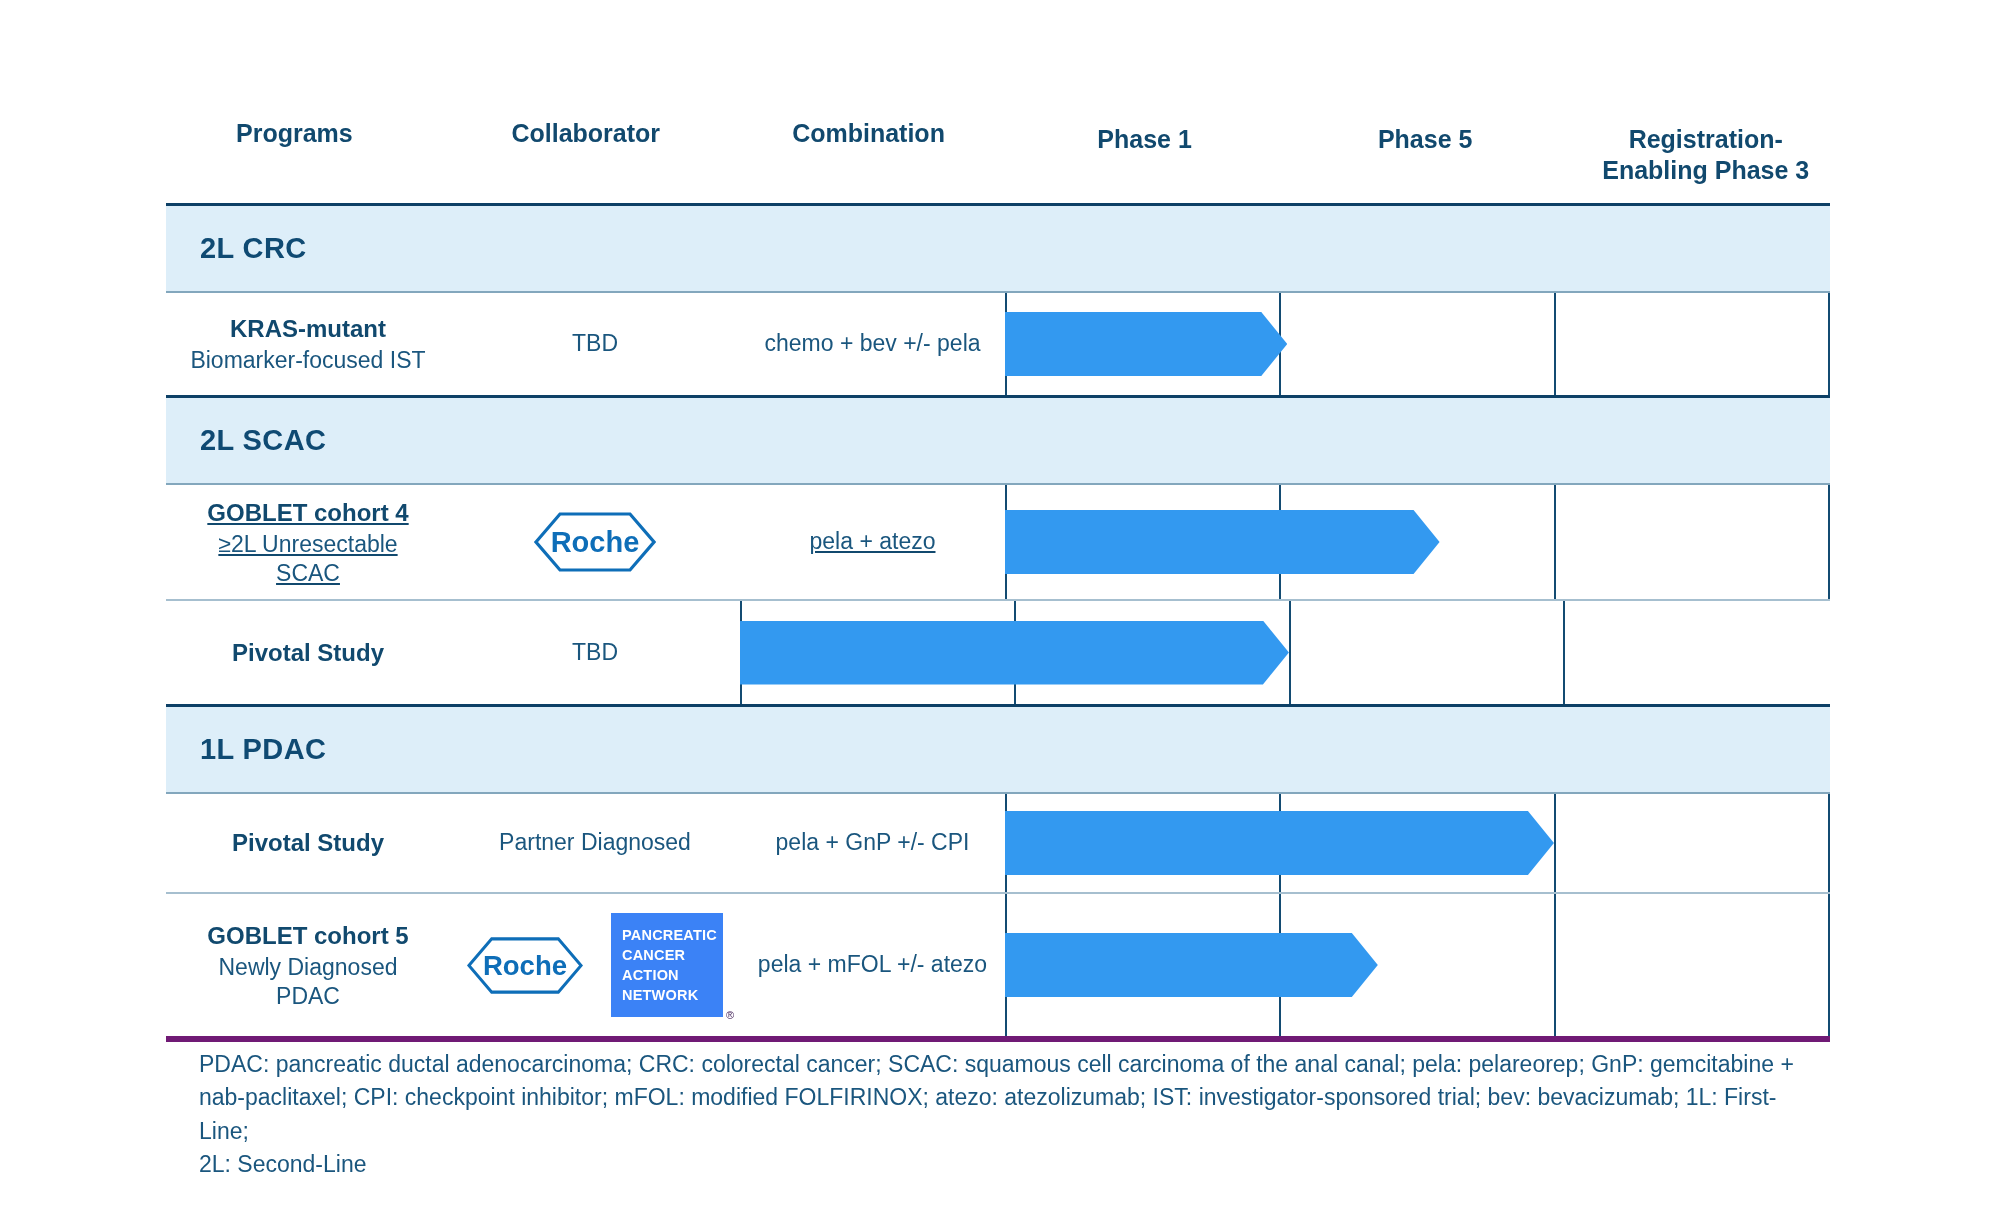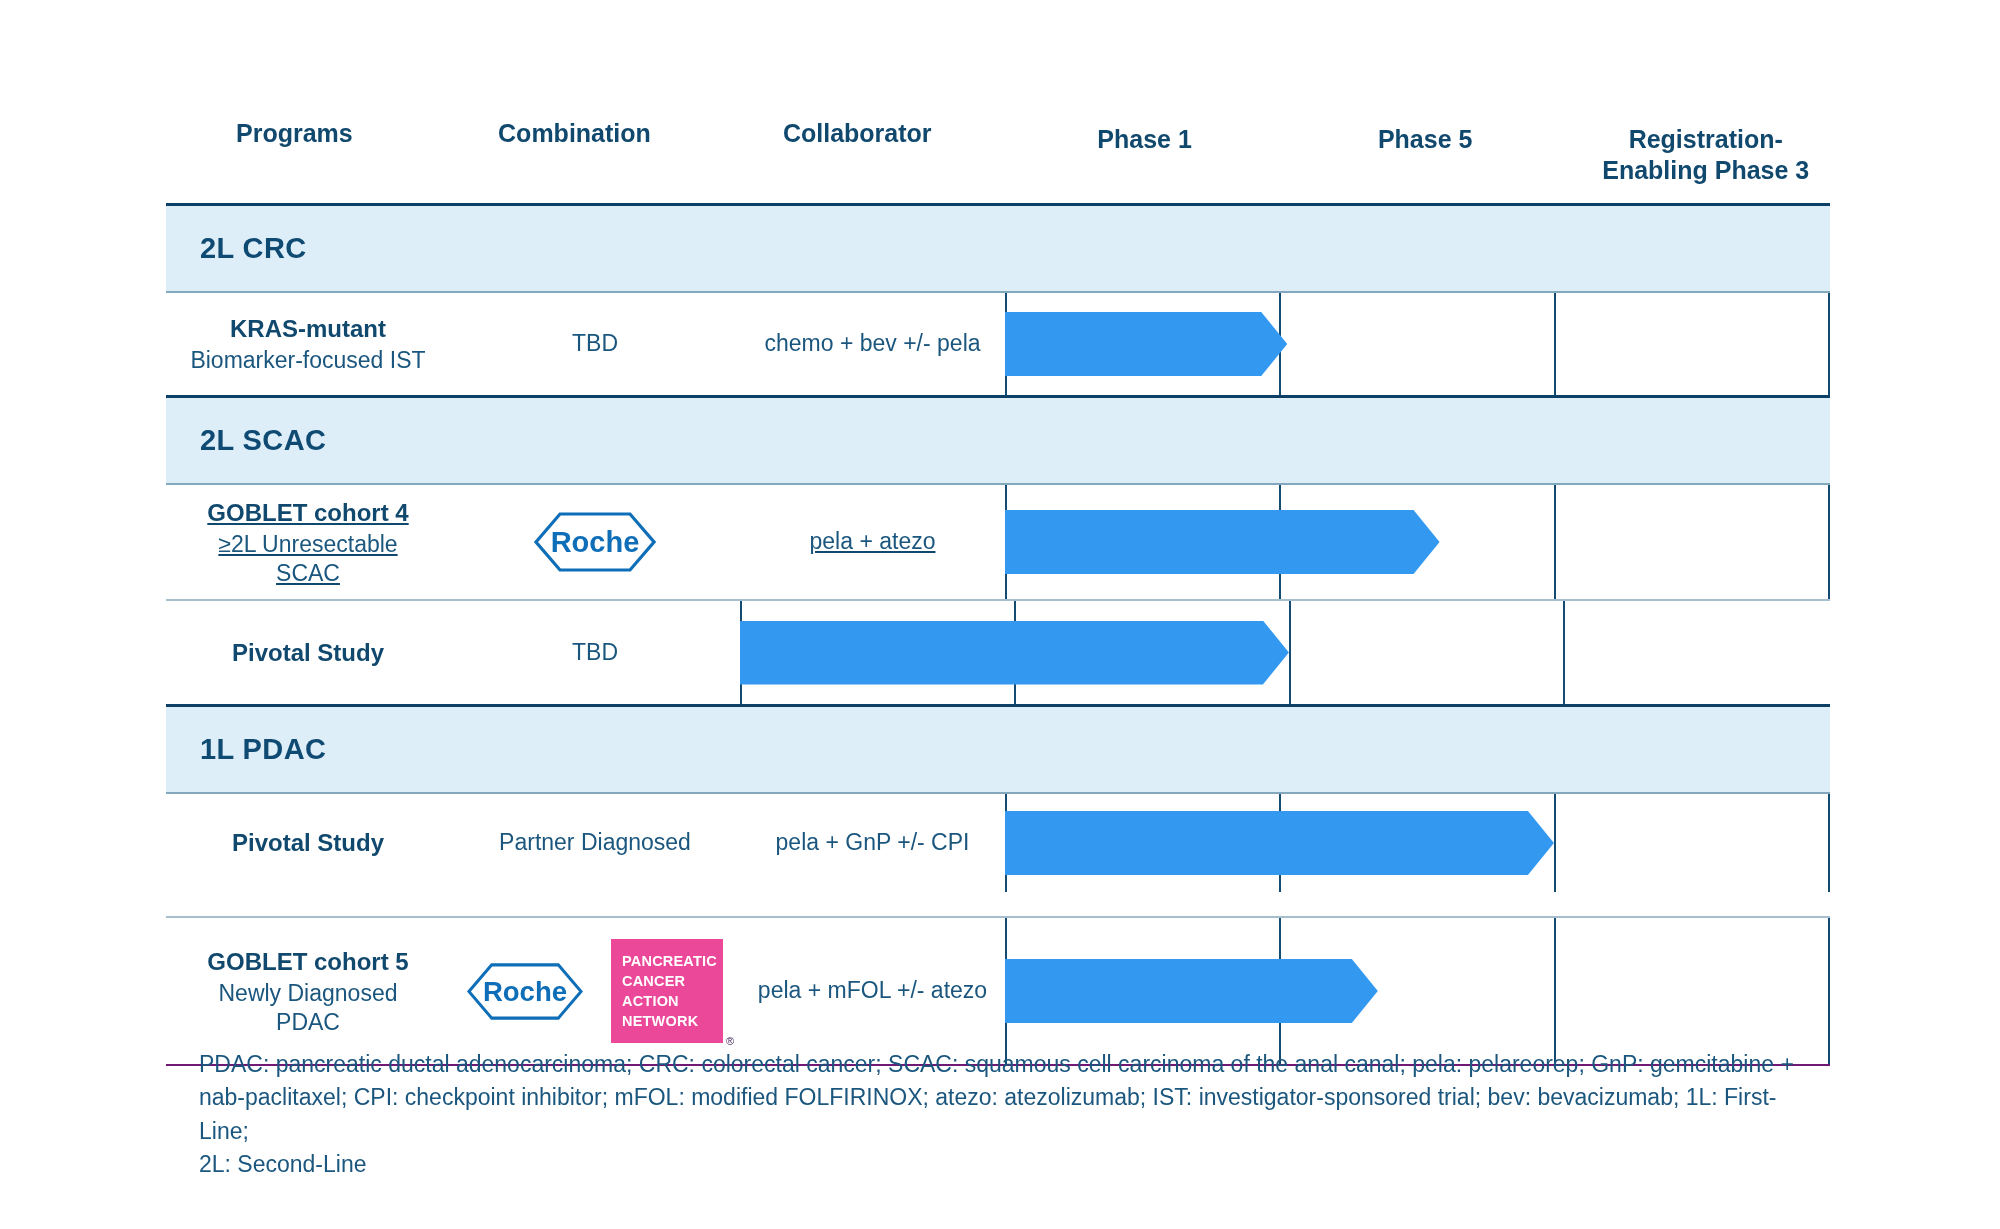--- a/index.html
+++ b/index.html
@@ -17,54 +17,54 @@
   .header-row{display:flex;height:91px;align-items:flex-start;gap:32px;}
   .hcell{font-weight:bold;font-size:25px;line-height:1.25;text-align:center;color:#11496E;
          box-sizing:border-box;padding:6px 2px 0 2px;}
   
   .band{height:90px;background:#DDEEF9;border-top:3px solid #0D4066;border-bottom:2px solid #83A7BD;
         box-sizing:border-box;display:flex;align-items:center;}
   .band-label{font-size:29px;font-weight:bold;padding-left:34px;letter-spacing:0.4px;color:#0F4A73;}
   
   .row{display:flex;align-items:stretch;position:relative;background:#ffffff;}
   .row.sep{border-top:2px solid #A6BFCF;box-sizing:border-box;}
-  .row.last{border-bottom:2px solid #701a75;box-sizing:border-box;margin-top:24px;}
+  .row.last{border-bottom:6px solid #701a75;box-sizing:border-box;}
   .h102{height:102px;} .h147{height:114px;text-decoration:underline;} .h105{height:105px;} .h98{height:98px;} .h150{height:150px;}
   .cell{display:flex;flex-direction:column;justify-content:center;align-items:center;
         text-align:center;box-sizing:border-box;}
   .prog-title{font-size:24px;font-weight:bold;color:#11496E;line-height:1.3;}
   .prog-sub{font-size:23px;color:#1A567E;line-height:1.25;margin-top:2px;}
   .prog-sub.narrow{max-width:205px;}
   .cell-text{font-size:23px;color:#1A567E;line-height:1.3;}
   .logo-wrap{display:flex;flex-direction:row;align-items:center;gap:28px;}
   
   .phases{width:825px;display:flex;position:relative;box-sizing:border-box;border-right:2px solid #134B72;}
   .phase-cell{width:275px;box-sizing:border-box;border-left:2px solid #134B72;}
   
   .bar{position:absolute;left:0;top:50%;transform:translateY(-50%);height:64px;background:#3399F0;
        clip-path:polygon(0 0, calc(100% - 26px) 0, 100% 50%, calc(100% - 26px) 100%, 0 100%);}
   
   .roche-svg{display:block;}
   
-  .pancan{position:relative;width:112px;background:#ec4899;box-sizing:border-box;
+  .pancan{position:relative;width:112px;background:#3b82f6;box-sizing:border-box;
           padding:12px 8px 12px 11px;text-align:left;}
   .pancan-line{color:#ffffff;font-weight:bold;font-size:14.5px;line-height:1.38;letter-spacing:0.2px;}
   .pancan-reg{position:absolute;right:-11px;bottom:-4px;font-size:11px;color:#46265C;}
   
   .footnote{position:absolute;left:199px;top:1048px;width:1600px;font-size:23px;color:#1A567E;line-height:1.45;}
 </style>
 </head>
 <body>
 
 <div class="table">
 
   <div class="header-row">
     <div class="hcell c-prog">Programs</div>
+    <div class="hcell c-collab">Collaborator</div>
     <div class="hcell c-combo">Combination</div>
-    <div class="hcell c-collab">Collaborator</div>
     <div class="hcell c-phase">Phase 1</div>
     <div class="hcell c-phase">Phase 5</div>
     <div class="hcell c-phase">Registration-Enabling Phase 3</div>
   </div>
 
   <div class="band">
     <div class="band-label">2L CRC</div>
   </div>
 
   <div class="row h102">

